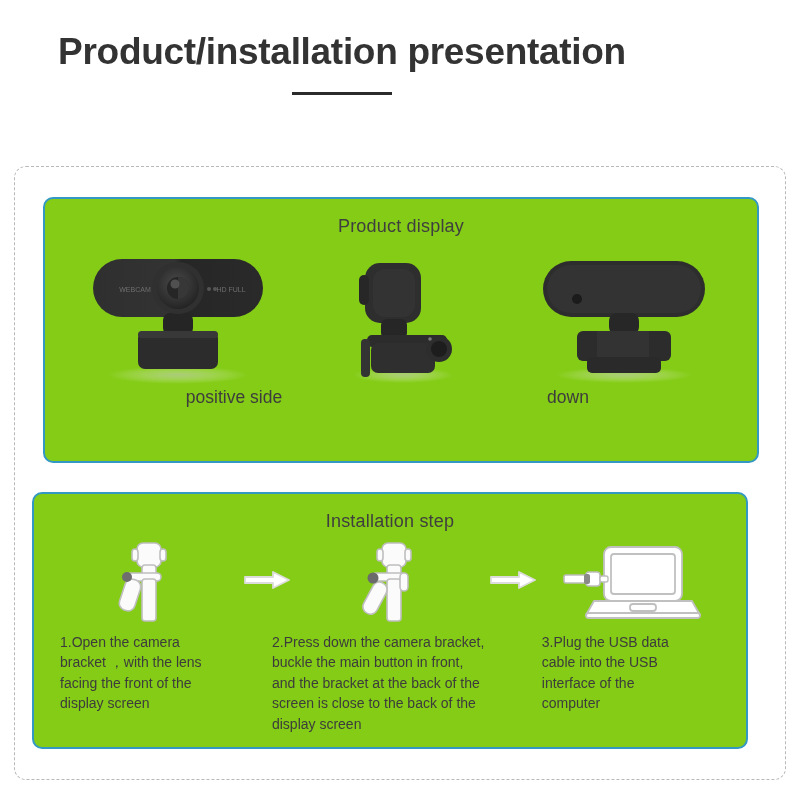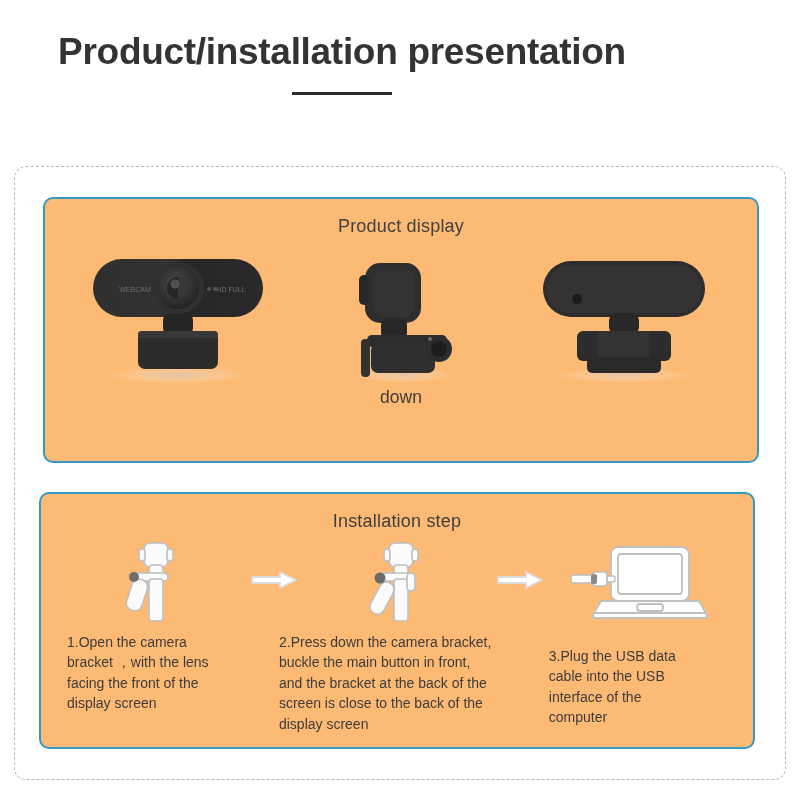--- a/index.html
+++ b/index.html
@@ -53,30 +53,30 @@
     border: 1.5px dashed #b9b9b9;
     border-radius: 12px;
   }
 
   
   .panel {
     position: absolute;
     box-sizing: border-box;
     border: 2px solid #3498c4;
     border-radius: 10px;
-    background: #fdba74;
+    background: #84cc16;
   }
   .panel-display {
     left: 28px;
     top: 30px;
     width: 716px;
     height: 266px;
   }
   .panel-install {
-    left: 24px;
+    left: 17px;
     top: 325px;
     width: 716px;
     height: 257px;
   }
   .panel-heading {
     text-align: center;
     font-size: 18px;
     color: #3f3f3f;
     padding-top: 17px;
     letter-spacing: 0.2px;
@@ -140,21 +140,21 @@
     padding: 8px 18px 0 26px;
   }
   .step-text {
     font-size: 14px;
     line-height: 1.46;
     color: #3c3c3c;
     white-space: pre-line;
   }
   .step-1 { width: 222px; }
   .step-2 { width: 268px; margin-left: 0; }
-  .step-3 { width: 195px; margin-left: 14px; margin-top: 14px; }
+  .step-3 { width: 195px; margin-left: 14px; }
 </style>
 </head>
 <body>
 
 <div class="page">
 
   <div class="title-block">
     <h1 class="page-title">Product/installation presentation</h1>
     <div class="title-rule"></div>
   </div>
@@ -246,20 +246,21 @@
               <rect x="48" y="84" width="94" height="30" rx="6" fill="#2c2c2c"></rect>
               <rect x="68" y="84" width="52" height="30" fill="#333333"></rect>
               <rect x="58" y="110" width="74" height="16" rx="5" fill="#2a2a2a"></rect>
             </svg>
           </div>
         </div>
 
       </div>
 
       <div class="caption-row">
+        <div class="caption">positive side</div>
         <div class="caption">down</div>
       </div>
     </div>
 
     <div class="panel panel-install">
       <div class="panel-heading">Installation step</div>
 
       <div class="install-row">
 
         <div class="install-art">

